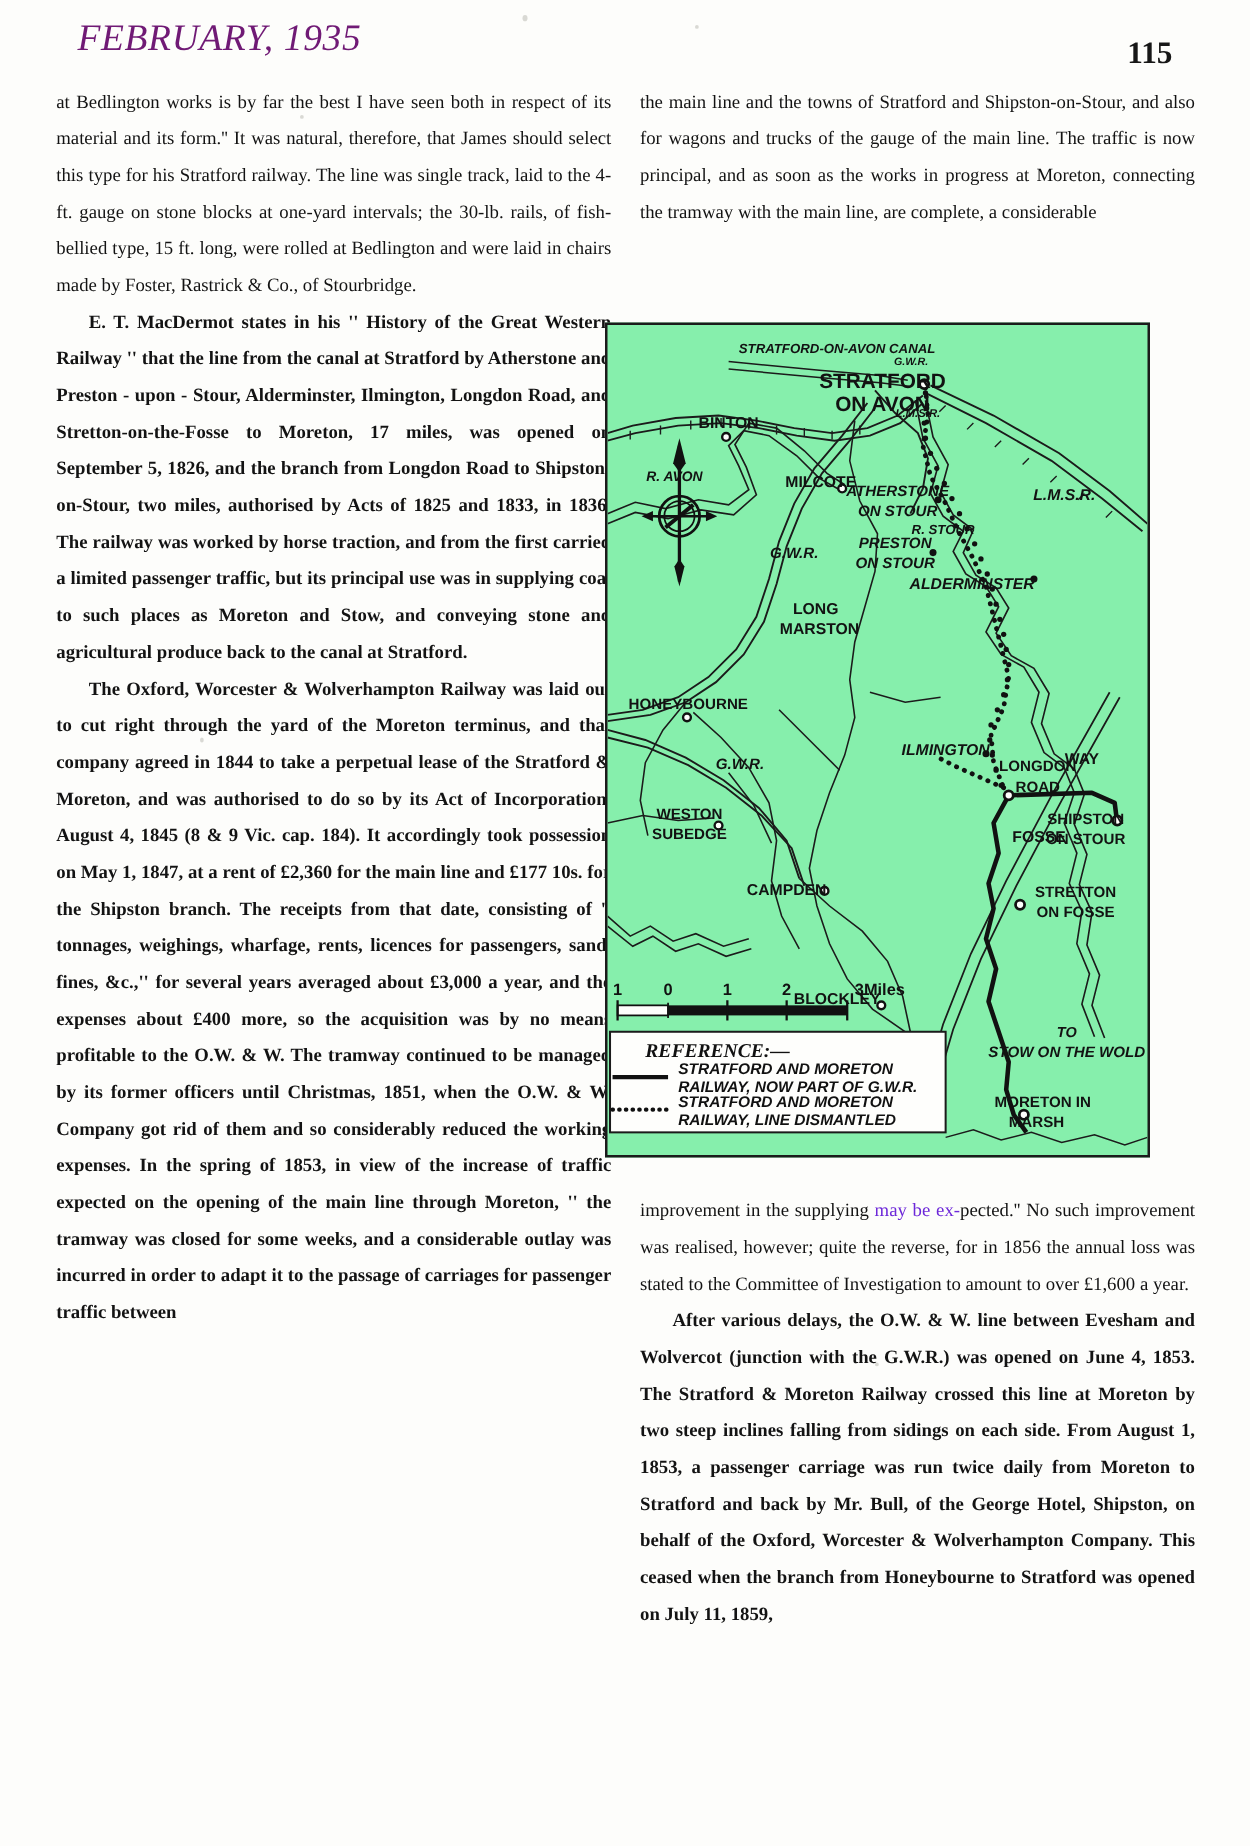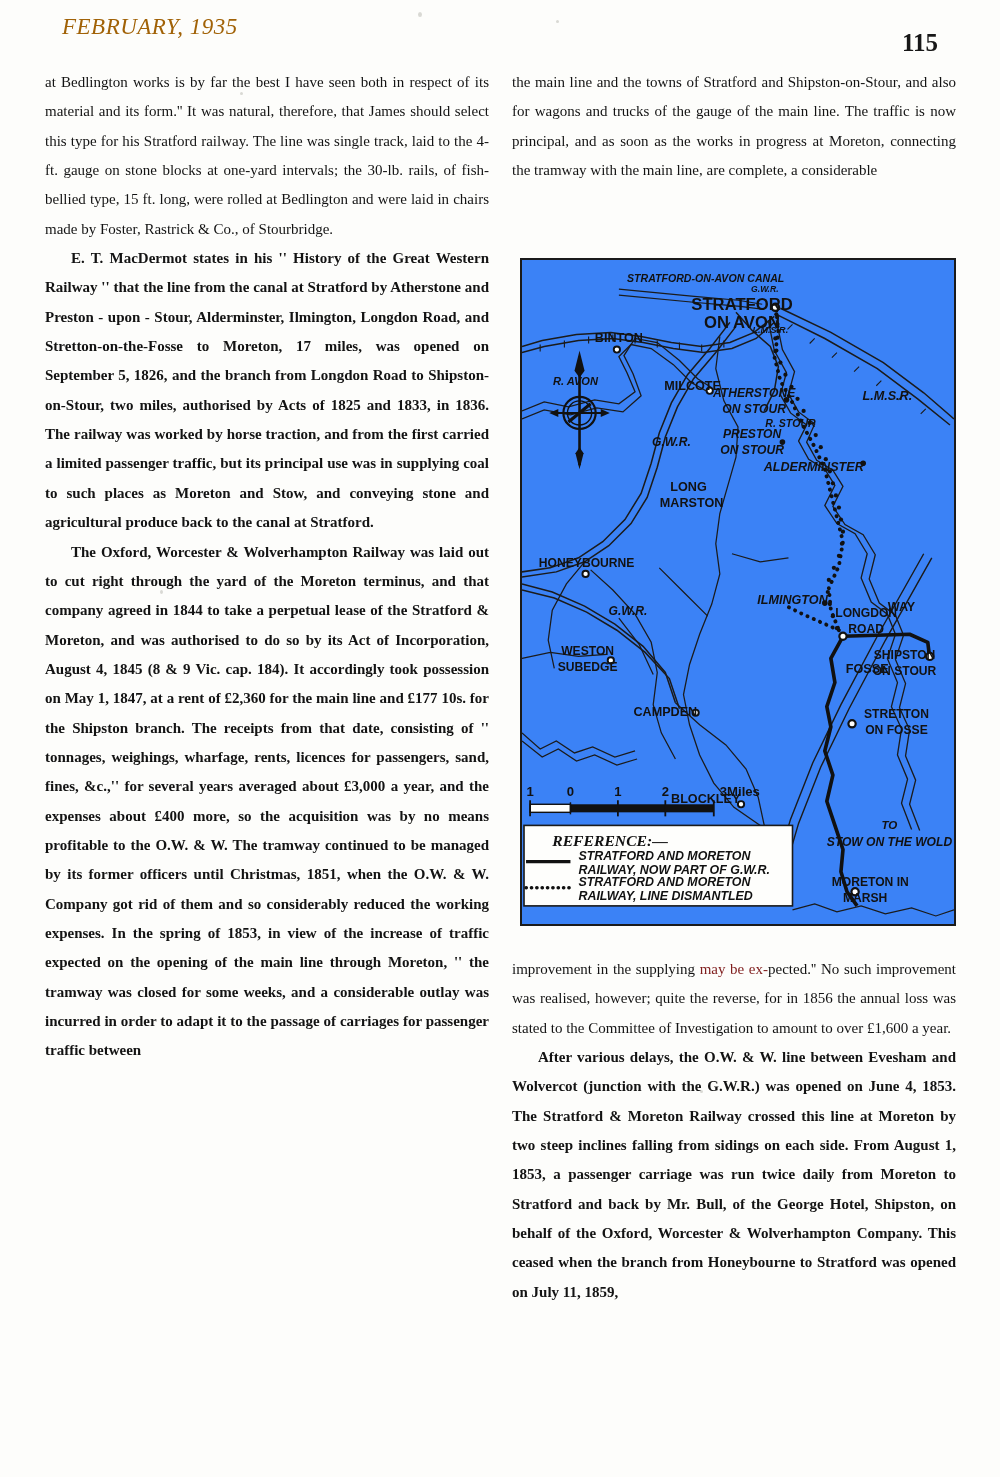--- a/index.html
+++ b/index.html
@@ -26,24 +26,24 @@
     top: 14px;
     left: 62px;
     right: 62px;
     height: 34px;
   }
   .rh-title {
     position: absolute;
     left: 0;
     top: 0;
     font-style: italic;
-    font-size: 23px;
+    font-size: 30px;
     letter-spacing: 0.5px;
     font-family: "Liberation Serif", serif;
-    color: #a16207;
+    color: #701a75;
   }
   .rh-folio {
     position: absolute;
     right: 0;
     top: 15px;
     font-size: 25px;
     font-weight: 700;
     color: #171717;
   }
   
@@ -60,35 +60,35 @@
   .col-left  { left: 45px; }
   .col-right { left: 512px; }
   .col p {
     margin: 0;
   }
   .col p.indent {
     text-indent: 26px;
     font-weight: bold;
   }
   .faded {
-    color: #7f1d1d;
+    color: #6d28d9;
   }
   
   .col-right-top    { top: 68px; }
   .col-right-bottom { top: 955px; }
 
   
   .map-figure {
     position: absolute;
-    left: 520px;
+    left: 484px;
     top: 258px;
     width: 432px;
     height: 664px;
     border: 2px solid #1b1b1b;
-    background: #3b82f6;
+    background: #86efac;
     overflow: hidden;
   }
   .map-figure svg {
     display: block;
     width: 100%;
     height: 100%;
   }
   .mlabel {
     font-family: "Liberation Sans", sans-serif;
     font-weight: 700;

